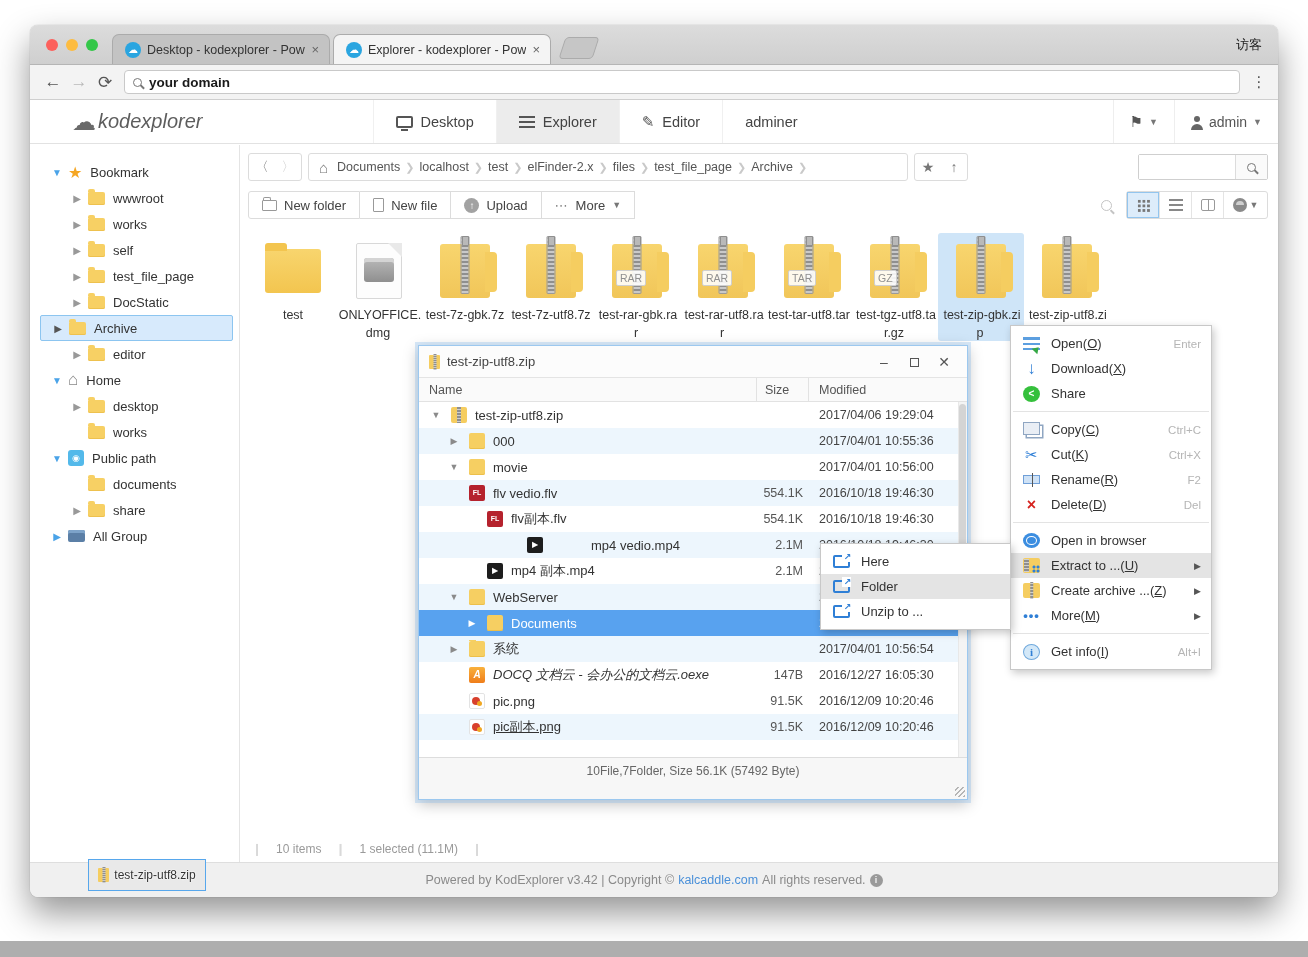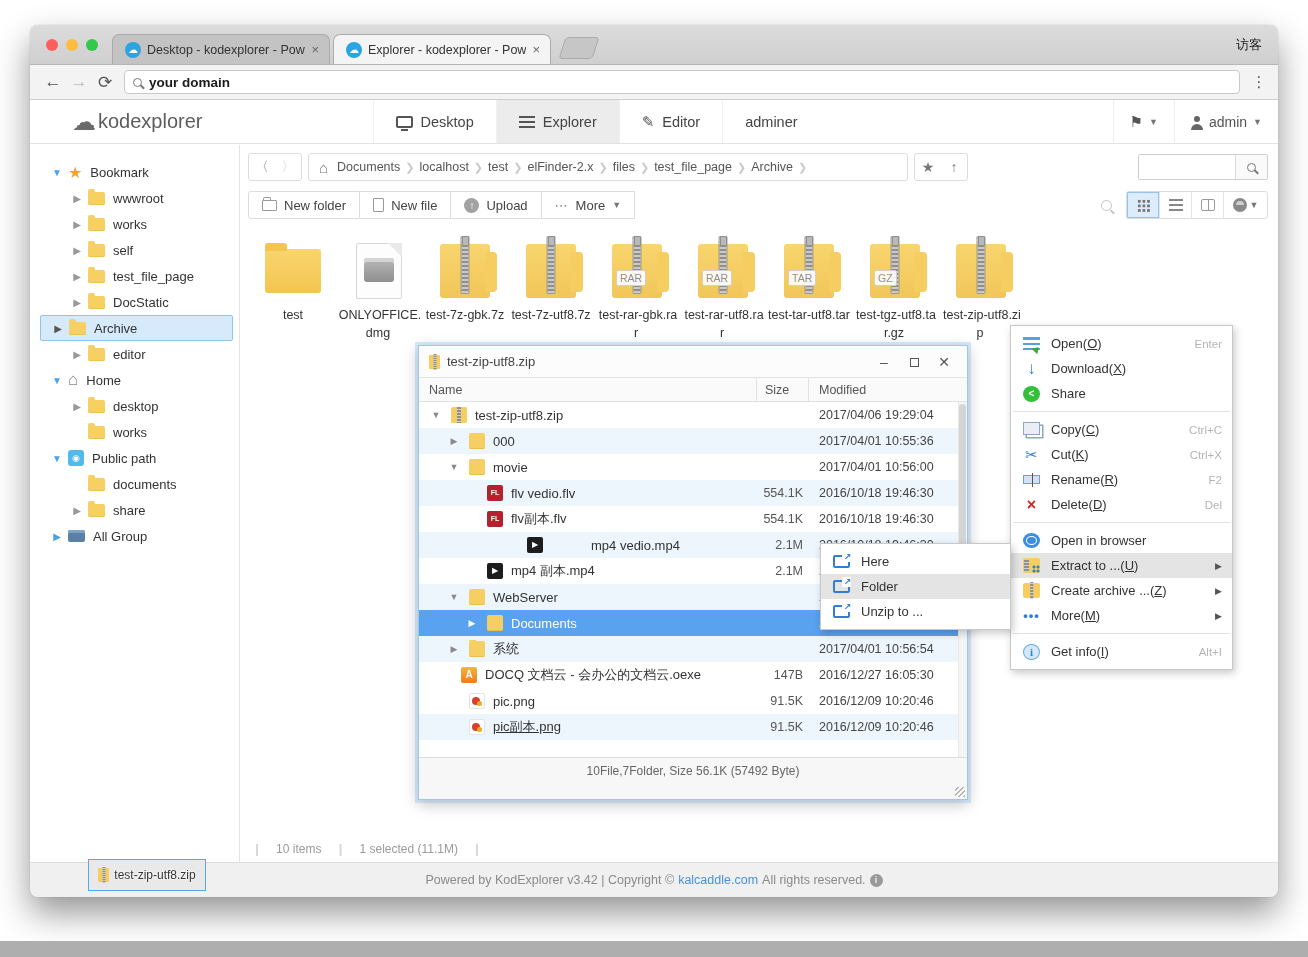--- a/index.html
+++ b/index.html
@@ -34,21 +34,21 @@
     display:flex; align-items:center; padding:0 8px; margin:0 10px 0 6px; }
   .mag { width:9px; height:9px; border:1.5px solid #777; border-radius:50%; position:relative; margin-right:7px; }
   .mag::after { content:""; position:absolute; width:5px; height:1.5px; background:#777; transform:rotate(45deg); right:-4px; bottom:-2px; }
   .url-text { font-size:13.5px; color:#1a1a1a; font-weight:bold; }
   .kebab { color:#555; font-size:15px; width:18px; text-align:center; }
 
   
   .appheader { height:44px; background:#fff; border-bottom:1px solid #e2e2e2; display:flex; align-items:stretch; }
   .logo { display:flex; align-items:center; padding:0 30px 0 42px; }
   .cloud-glyph { font-size:24px; color:#6a6a6a; margin-right:2px; }
-  .logo-text { font-size:20px; color:#5d5d5d; }
+  .logo-text { font-size:20px; color:#5d5d5d;font-style:italic; }
   .app-nav { display:flex; margin-left:140px; }
   .nav-item { display:flex; align-items:center; gap:8px; padding:0 22px; font-size:14.5px; color:#444; border-left:1px solid #f0f0f0; }
   .nav-item.active { background:#ececec; }
   .ic-desktop { width:17px; height:12px; border:2px solid #555; border-radius:2px; position:relative; }
   .ic-desktop::after { content:""; position:absolute; left:3px; bottom:-5px; width:7px; height:2px; background:#555; }
   .ic-explorer { width:16px; height:12px; background:repeating-linear-gradient(#555 0 2px,transparent 2px 5px); }
   .ic-editor { font-size:15px; color:#555; }
   .header-right { margin-left:auto; display:flex; align-items:stretch; }
   .hdr-btn { display:flex; align-items:center; gap:6px; padding:0 16px; border-left:1px solid #eee; color:#555; font-size:14px; }
   .flag-glyph { font-size:15px; color:#555; }
@@ -193,21 +193,21 @@
   .fi-exe { background:linear-gradient(#f9b13c,#ef7d1a); color:#fff; font-size:10px; font-weight:bold; text-align:center; line-height:16px; }
   .fi-exe::after { content:"A"; }
   .fi-php { background:#7a88c2; border-radius:50%; color:#fff; font-size:6.5px; text-align:center; line-height:16px; font-weight:bold; }
   .fi-php::after { content:"php"; }
   .fi-png { background:#fff; border:1px solid #e3e3e3; }
   .fi-png::before { content:""; position:absolute; left:2px; top:3px; width:8px; height:8px; border-radius:50%; background:#d8402c; }
   .fi-png::after { content:""; position:absolute; right:2px; bottom:2px; width:5px; height:5px; border-radius:50%; background:#f0a722; }
 
   
   .menu { position:absolute; z-index:20; background:#fff; border:1px solid #c8c8c8; box-shadow:2px 3px 8px rgba(0,0,0,.22); padding:5px 0; }
-  .ctx { left:980px; top:300px; width:223px; }
+  .ctx { left:980px; top:300px; width:202px; }
   .sub { left:790px; top:518px; width:191px; z-index:30; }
   .menu-item { height:25px; display:flex; align-items:center; padding:0 10px 0 12px; font-size:13px; color:#333; }
   .menu-item.highlighted { background:#e4e4e4; }
   .menu-item .mlabel { flex:1; }
   .menu-item .mshort { color:#b5b5b5; font-size:11.5px; }
   .menu-item .msub { color:#555; font-size:9px; }
   .menu-sep { height:1px; background:#e3e3e3; margin:5px 2px; }
   .mi { width:17px; height:17px; margin-right:11px; flex:0 0 17px; position:relative; display:flex; align-items:center; justify-content:center; }
   .mi-open { background:repeating-linear-gradient(#5c9fe0 0 2.5px,#fff 2.5px 5.5px); width:13px; height:13px; }
   .mi-open::after { content:""; position:absolute; right:-3px; bottom:-2px; border:4px solid transparent; border-left:6px solid #35a845; transform:rotate(-45deg); }
@@ -502,20 +502,25 @@
                 <span class="zipper"></span>
                 <span class="chip">TAR</span>
               </span>
             </div><span class="tlabel">test-tar-utf8.tar</span></div>
           <div class="tile"><div class="iconwrap">
               <span class="big-zip">
                 <span class="zipper"></span>
                 <span class="chip">GZ</span>
               </span>
             </div><span class="tlabel">test-tgz-utf8.tar.gz</span></div>
+          <div class="tile selected"><div class="iconwrap">
+              <span class="big-zip">
+                <span class="zipper"></span>
+              </span>
+            </div><span class="tlabel">test-zip-gbk.zip</span></div>
           <div class="tile"><div class="iconwrap">
               <span class="big-zip">
                 <span class="zipper"></span>
               </span>
             </div><span class="tlabel">test-zip-utf8.zip</span></div>
         </div>
 
       <div class="status">
         <span class="bar">❙</span>
         <span>10 items</span>
@@ -574,21 +579,21 @@
         <div class="drow">
           <span class="dname" style="padding-left: 28px;">
             <span class="arrow">▼</span>
             <span class="fi fi-folder"></span>
             <span>movie</span>
           </span>
           <span class="dsize"></span>
           <span class="dmod">2017/04/01 10:56:00</span>
         </div>
         <div class="drow alt">
-          <span class="dname" style="padding-left: 46px;">
+          <span class="dname" style="padding-left: 28px;">
             <span class="arrow"></span>
             <span class="fi fi-flv"></span>
             <span>flv vedio.flv</span>
           </span>
           <span class="dsize">554.1K</span>
           <span class="dmod">2016/10/18 19:46:30</span>
         </div>
         <div class="drow">
           <span class="dname" style="padding-left: 46px;">
             <span class="arrow"></span>
@@ -637,21 +642,21 @@
         <div class="drow alt">
           <span class="dname" style="padding-left: 28px;">
             <span class="arrow">▶</span>
             <span class="fi fi-folder"></span>
             <span>系统</span>
           </span>
           <span class="dsize"></span>
           <span class="dmod">2017/04/01 10:56:54</span>
         </div>
         <div class="drow">
-          <span class="dname" style="padding-left: 20px;">
+          <span class="dname" style="padding-left: 28px; font-style: italic;">
             <span class="arrow"></span>
             <span class="fi fi-exe"></span>
             <span>DOCQ 文档云 - 会办公的文档云.oexe</span>
           </span>
           <span class="dsize">147B</span>
           <span class="dmod">2016/12/27 16:05:30</span>
         </div>
         <div class="drow">
           <span class="dname" style="padding-left: 28px;">
             <span class="arrow"></span>

